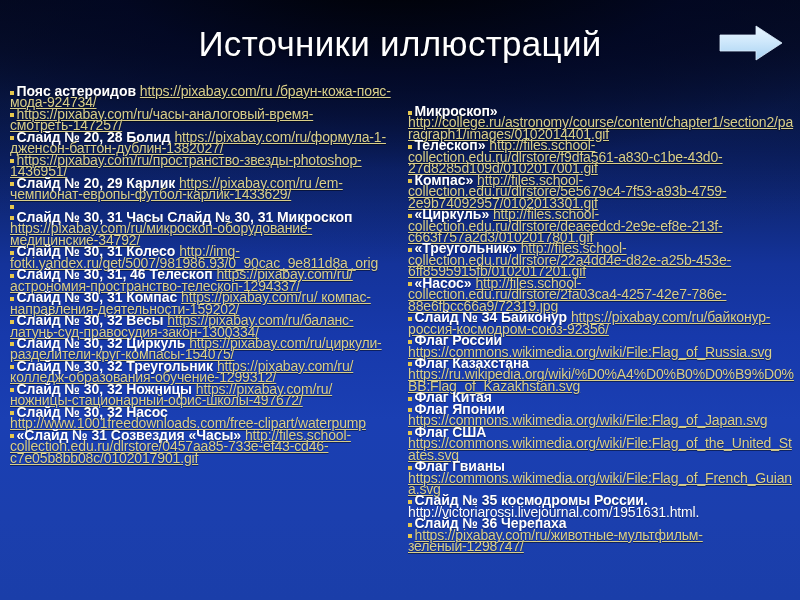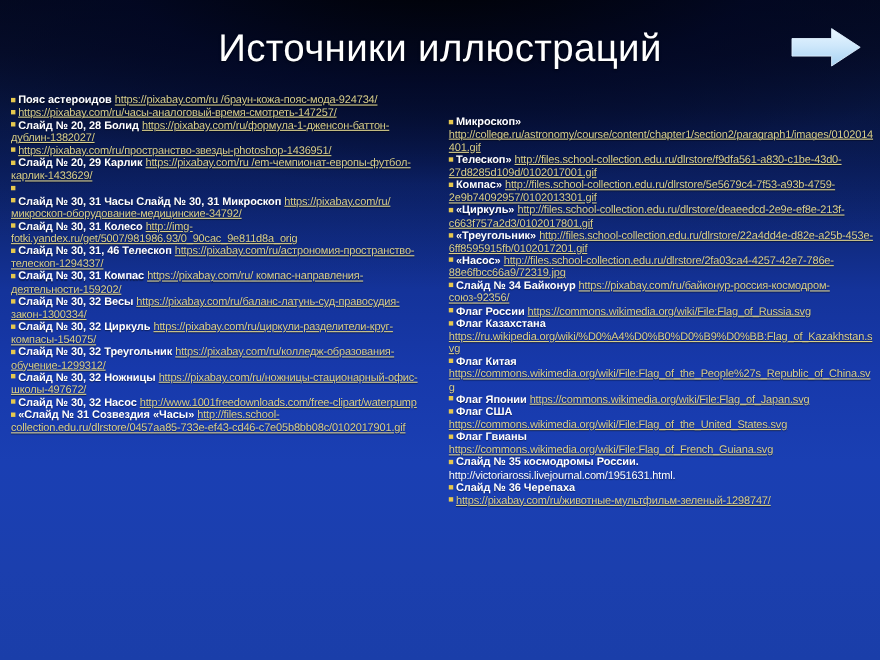--- a/index.html
+++ b/index.html
@@ -79,21 +79,21 @@
   .col {
     box-sizing: border-box;
     width: 400px;
     padding: 0 8px 0 10px;
   }
   .col.right { padding-left: 8px; padding-right: 6px; margin-top: 20px; }
 
   .entry {
     margin: 0 0 0 0;
     padding: 0;
-    font-size: 10px;
+    font-size: 14px;
     line-height: 11.45px;
     color: #ffffff;
     text-align: left;
     word-break: break-word;
     overflow-wrap: anywhere;
     text-shadow: 0 1px 1px rgba(0,0,0,0.45);
   }
   .entry .bullet {
     display: inline-block;
     width: 4px;
@@ -160,21 +160,21 @@
     <div class="col right">
         <p class="entry"><span class="bullet"></span><span class="lbl">Микроскоп»</span><br><a class="lnk" href="#">http://college.ru/astronomy/course/content/chapter1/section2/paragraph1/images/0102014401.gif</a></p>
         <p class="entry"><span class="bullet"></span><span class="lbl">Телескоп» </span><a class="lnk" href="#">http://files.school-collection.edu.ru/dlrstore/f9dfa561-a830-c1be-43d0-27d8285d109d/0102017001.gif</a></p>
         <p class="entry"><span class="bullet"></span><span class="lbl">Компас» </span><a class="lnk" href="#">http://files.school-collection.edu.ru/dlrstore/5e5679c4-7f53-a93b-4759-2e9b74092957/0102013301.gif</a></p>
         <p class="entry"><span class="bullet"></span><span class="lbl">«Циркуль» </span><a class="lnk" href="#">http://files.school-collection.edu.ru/dlrstore/deaeedcd-2e9e-ef8e-213f-c663f757a2d3/0102017801.gif</a></p>
         <p class="entry"><span class="bullet"></span><span class="lbl">«Треугольник» </span><a class="lnk" href="#">http://files.school-collection.edu.ru/dlrstore/22a4dd4e-d82e-a25b-453e-6ff8595915fb/0102017201.gif</a></p>
         <p class="entry"><span class="bullet"></span><span class="lbl">«Насос» </span><a class="lnk" href="#">http://files.school-collection.edu.ru/dlrstore/2fa03ca4-4257-42e7-786e-88e6fbcc66a9/72319.jpg</a></p>
         <p class="entry"><span class="bullet"></span><span class="lbl">Слайд № 34 Байконур </span><a class="lnk" href="#">https://pixabay.com/ru/байконур-россия-космодром-союз-92356/</a></p>
         <p class="entry"><span class="bullet"></span><span class="lbl">Флаг России </span><a class="lnk" href="#">https://commons.wikimedia.org/wiki/File:Flag_of_Russia.svg</a></p>
         <p class="entry"><span class="bullet"></span><span class="lbl">Флаг Казахстана</span><br><a class="lnk" href="#">https://ru.wikipedia.org/wiki/%D0%A4%D0%B0%D0%B9%D0%BB:Flag_of_Kazakhstan.svg</a></p>
-        <p class="entry"><span class="bullet"></span><span class="lbl">Флаг Китая</span><br><a class="lnk" href="#">https://commons.wikimedia.org/wiki/File:Flag_of_the_People%27s_Republic_of_China.svg</a></p>
+        <p class="entry"><span class="bullet"></span><span class="lbl">Флаг Китая</span><br></p>
         <p class="entry"><span class="bullet"></span><span class="lbl">Флаг Японии </span><a class="lnk" href="#">https://commons.wikimedia.org/wiki/File:Flag_of_Japan.svg</a></p>
         <p class="entry"><span class="bullet"></span><span class="lbl">Флаг США</span><br><a class="lnk" href="#">https://commons.wikimedia.org/wiki/File:Flag_of_the_United_States.svg</a></p>
         <p class="entry"><span class="bullet"></span><span class="lbl">Флаг Гвианы</span><br><a class="lnk" href="#">https://commons.wikimedia.org/wiki/File:Flag_of_French_Guiana.svg</a></p>
         <p class="entry"><span class="bullet"></span><span class="lbl">Слайд № 35 космодромы России.</span><br><a class="lnk lnk-plain" href="#">http://victoriarossi.livejournal.com/1951631.html.</a></p>
         <p class="entry"><span class="bullet"></span><span class="lbl">Слайд № 36 Черепаха</span></p>
         <p class="entry"><span class="bullet"></span><a class="lnk" href="#">https://pixabay.com/ru/животные-мультфильм-зеленый-1298747/</a></p>
       </div>
   </div>
 
 </div>

